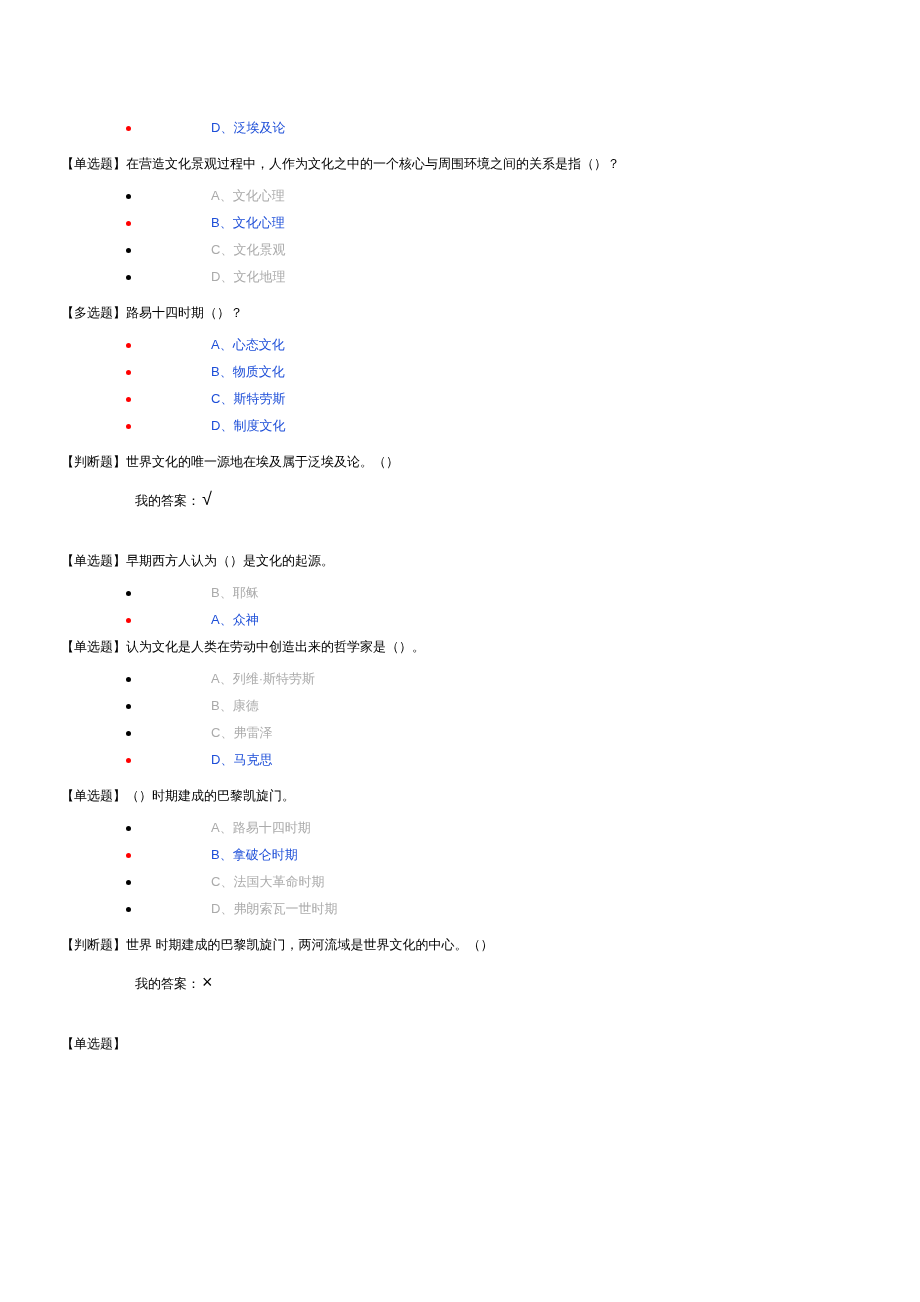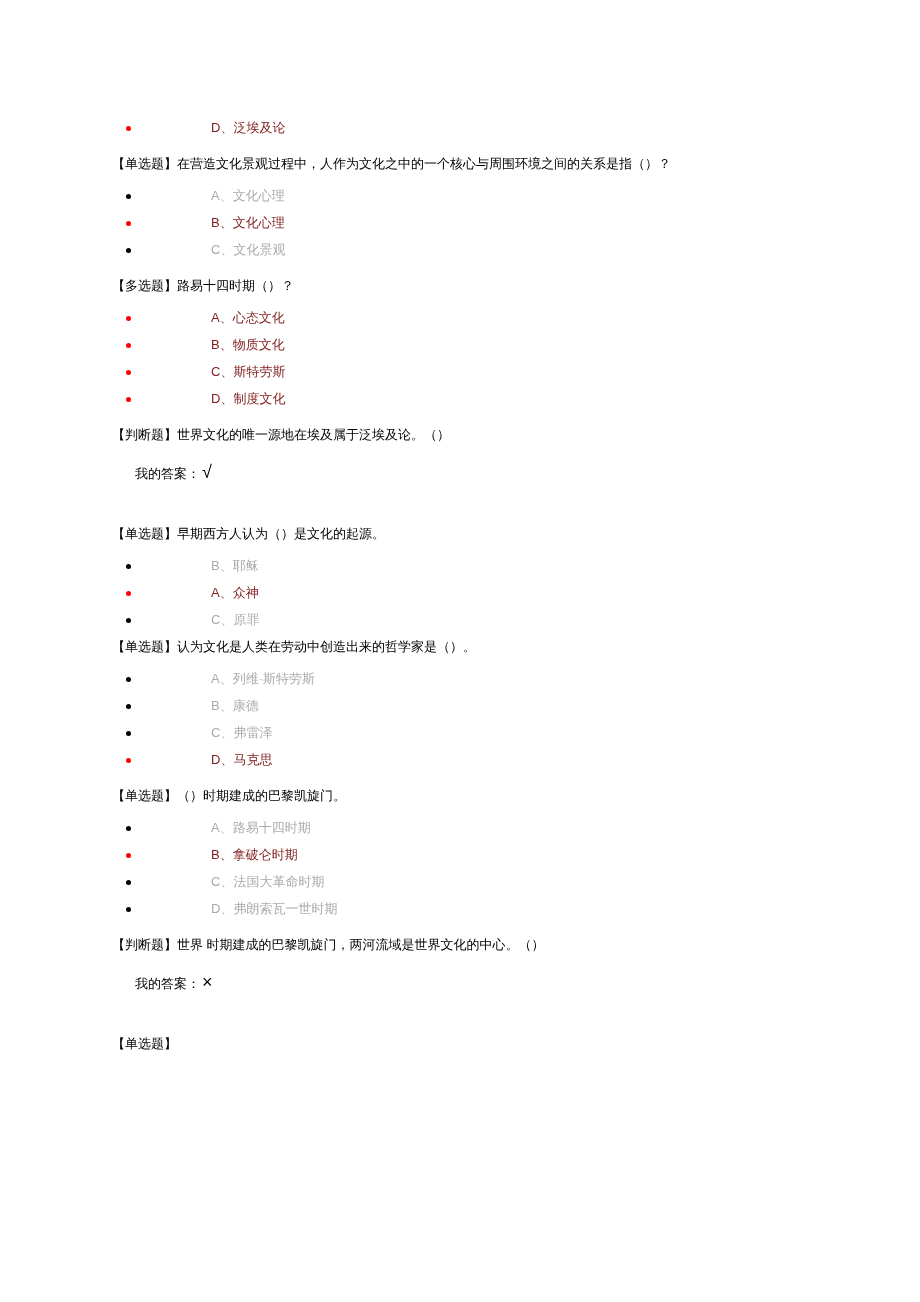--- a/index.html
+++ b/index.html
@@ -23,24 +23,24 @@
     height: 5px;
     border-radius: 50%;
     margin-left: 126px;
     flex-shrink: 0;
   }
   .bullet.red { background: #f00; }
   .bullet.black { background: #000; }
   .opt-text {
     margin-left: 80px;
   }
-  .opt-text.red { color: #7f1d1d; }
+  .opt-text.red { color: #1d4ed8; }
   .opt-text.gray { color: #aaa; }
   .question {
-    margin-left: 112px;
+    margin-left: 61px;
     margin-top: 18px;
     margin-bottom: 14px;
   }
   .question.tight-top { margin-top: 4px; }
   .answer-line {
     margin-left: 135px;
     margin-top: 18px;
     margin-bottom: 14px;
     display: flex;
     align-items: flex-end;
@@ -66,20 +66,24 @@
     <span class="opt-text gray">A、文化心理</span>
   </div>
     <div class="option">
     <span class="bullet red"></span>
     <span class="opt-text red">B、文化心理</span>
   </div>
     <div class="option">
     <span class="bullet black"></span>
     <span class="opt-text gray">C、文化景观</span>
   </div>
+    <div class="option">
+    <span class="bullet black"></span>
+    <span class="opt-text gray">D、文化地理</span>
+  </div>
     <div class="question">【多选题】路易十四时期（）？</div>
     <div class="option">
     <span class="bullet red"></span>
     <span class="opt-text red">A、心态文化</span>
   </div>
     <div class="option">
     <span class="bullet red"></span>
     <span class="opt-text red">B、物质文化</span>
   </div>
     <div class="option">
@@ -97,24 +101,20 @@
   </div>
     <div class="spacer"></div>
     <div class="question">【单选题】早期西方人认为（）是文化的起源。</div>
     <div class="option">
     <span class="bullet black"></span>
     <span class="opt-text gray">B、耶稣</span>
   </div>
     <div class="option">
     <span class="bullet red"></span>
     <span class="opt-text red">A、众神</span>
-  </div>
-    <div class="option">
-    <span class="bullet black"></span>
-    <span class="opt-text gray">C、原罪</span>
   </div>
     <div class="question tight-top">【单选题】认为文化是人类在劳动中创造出来的哲学家是（）。</div>
     <div class="option">
     <span class="bullet black"></span>
     <span class="opt-text gray">A、列维·斯特劳斯</span>
   </div>
     <div class="option">
     <span class="bullet black"></span>
     <span class="opt-text gray">B、康德</span>
   </div>

